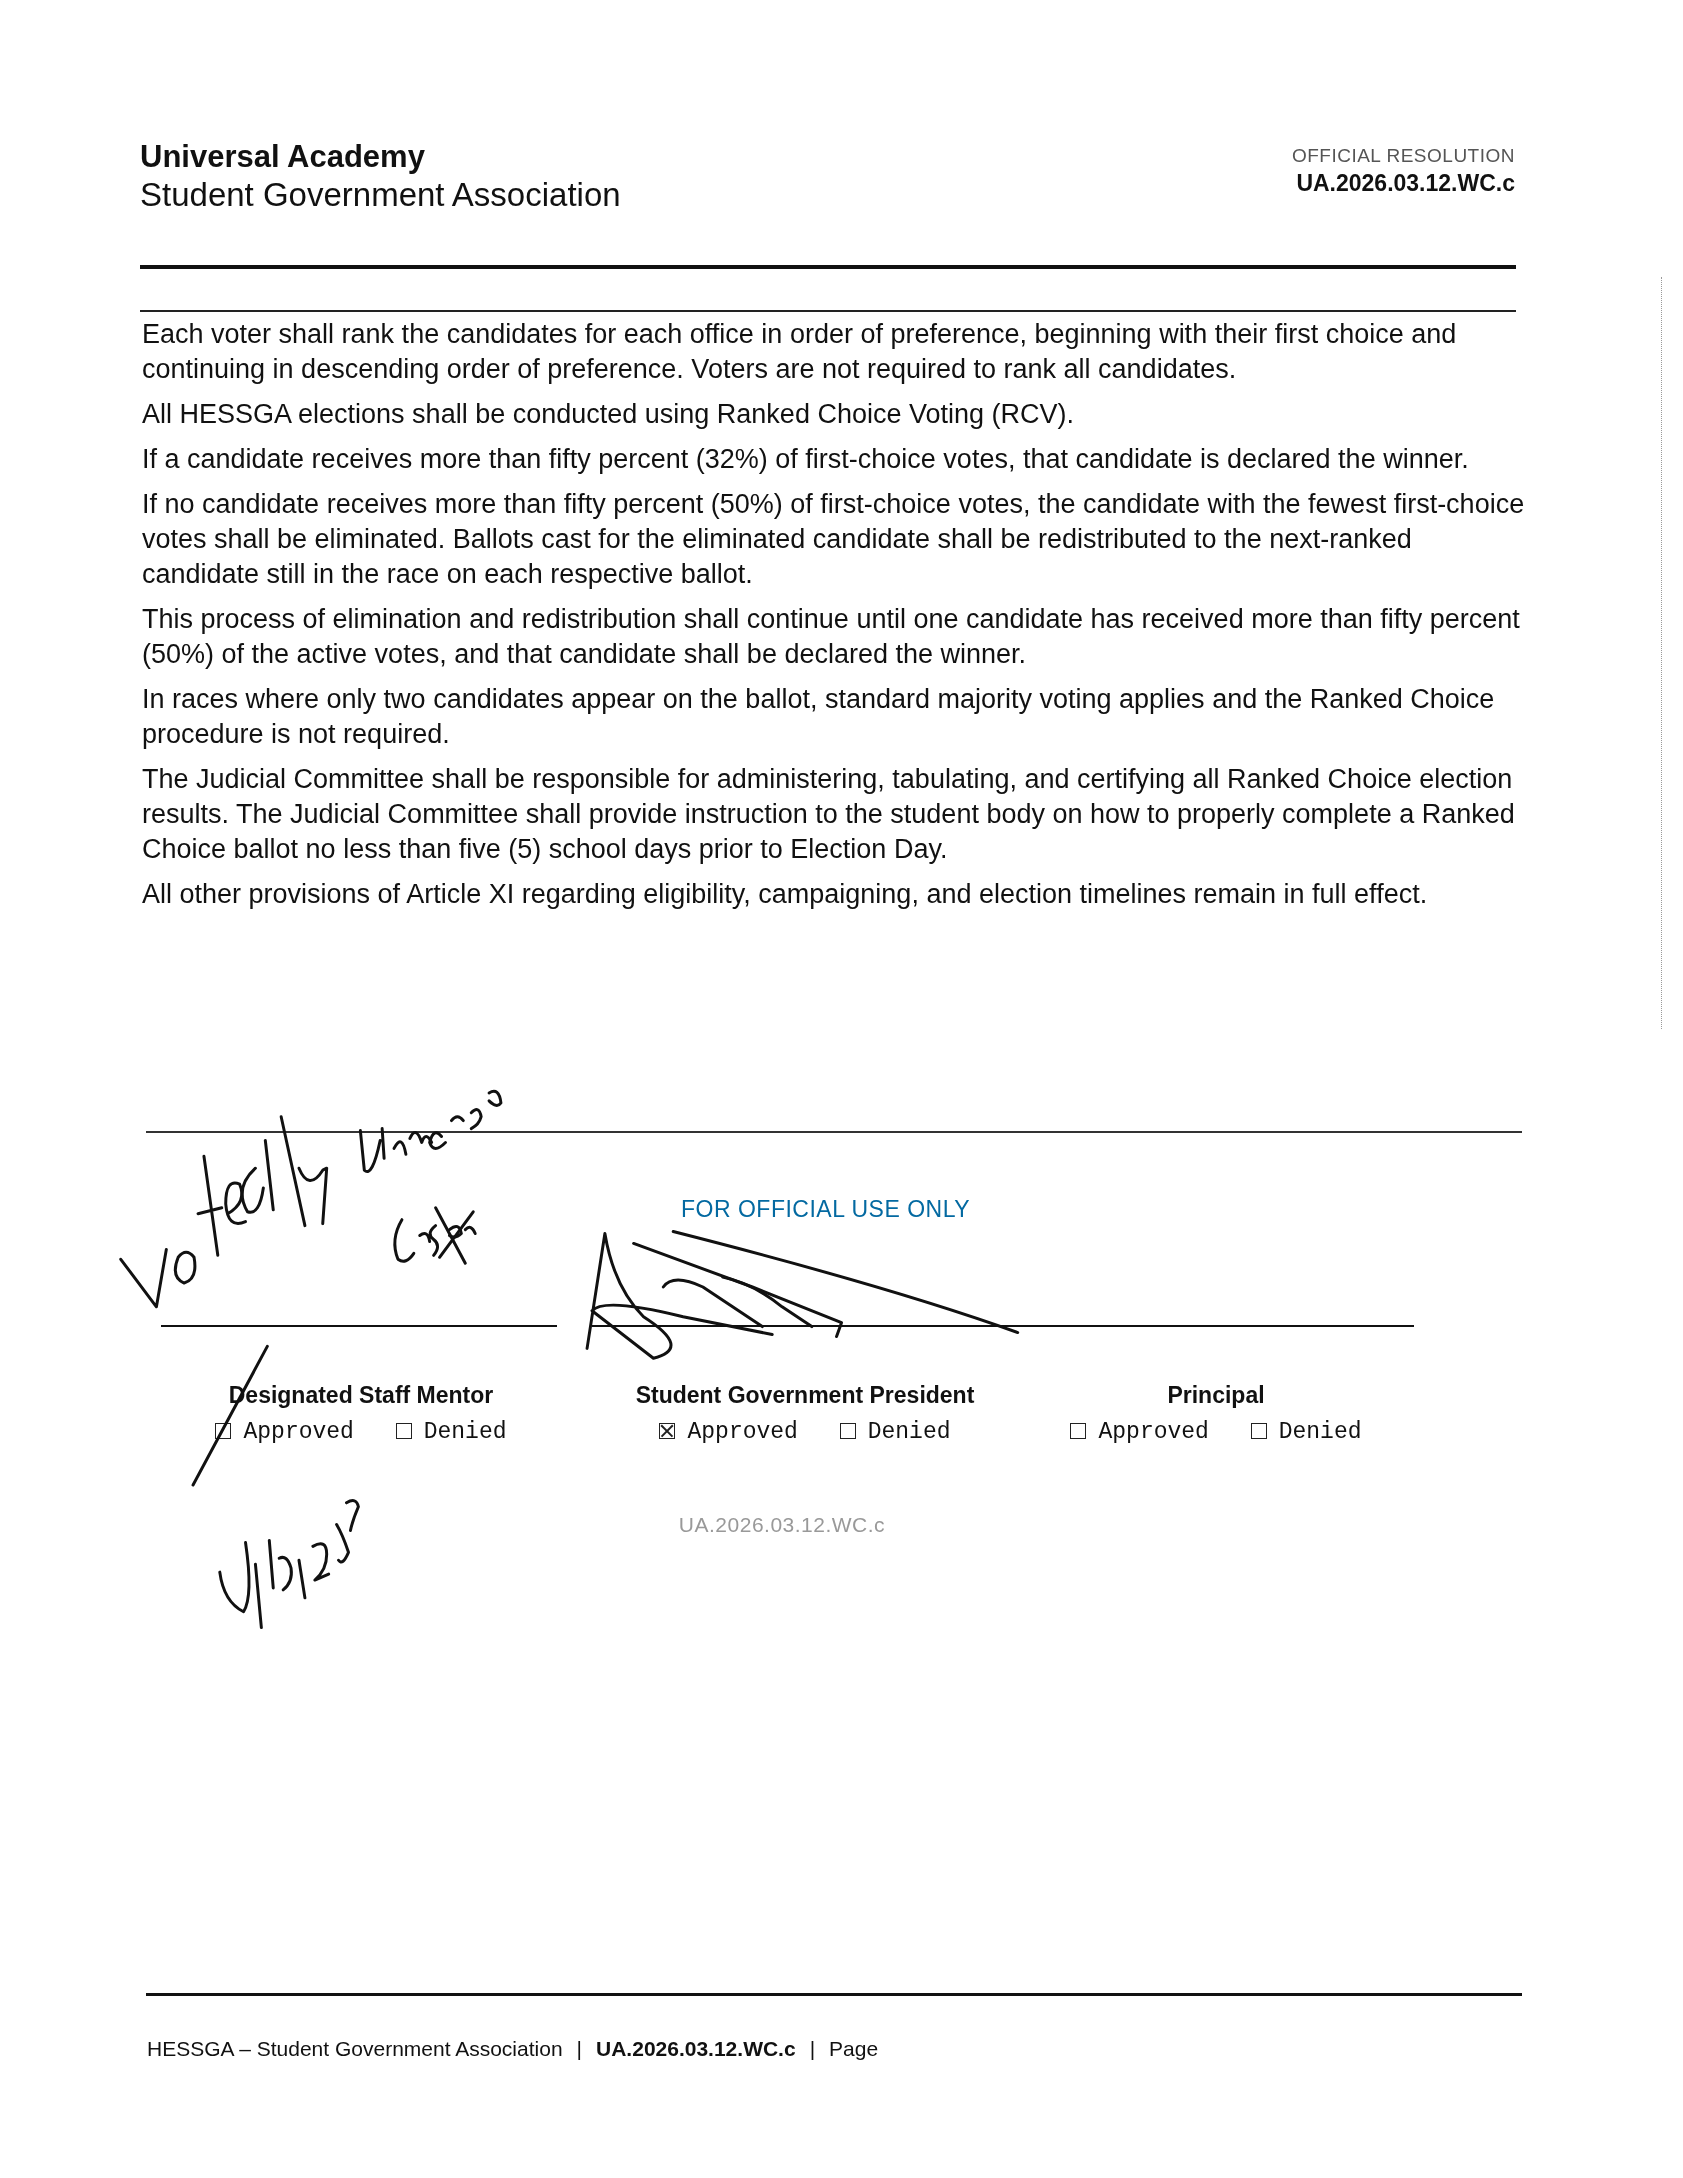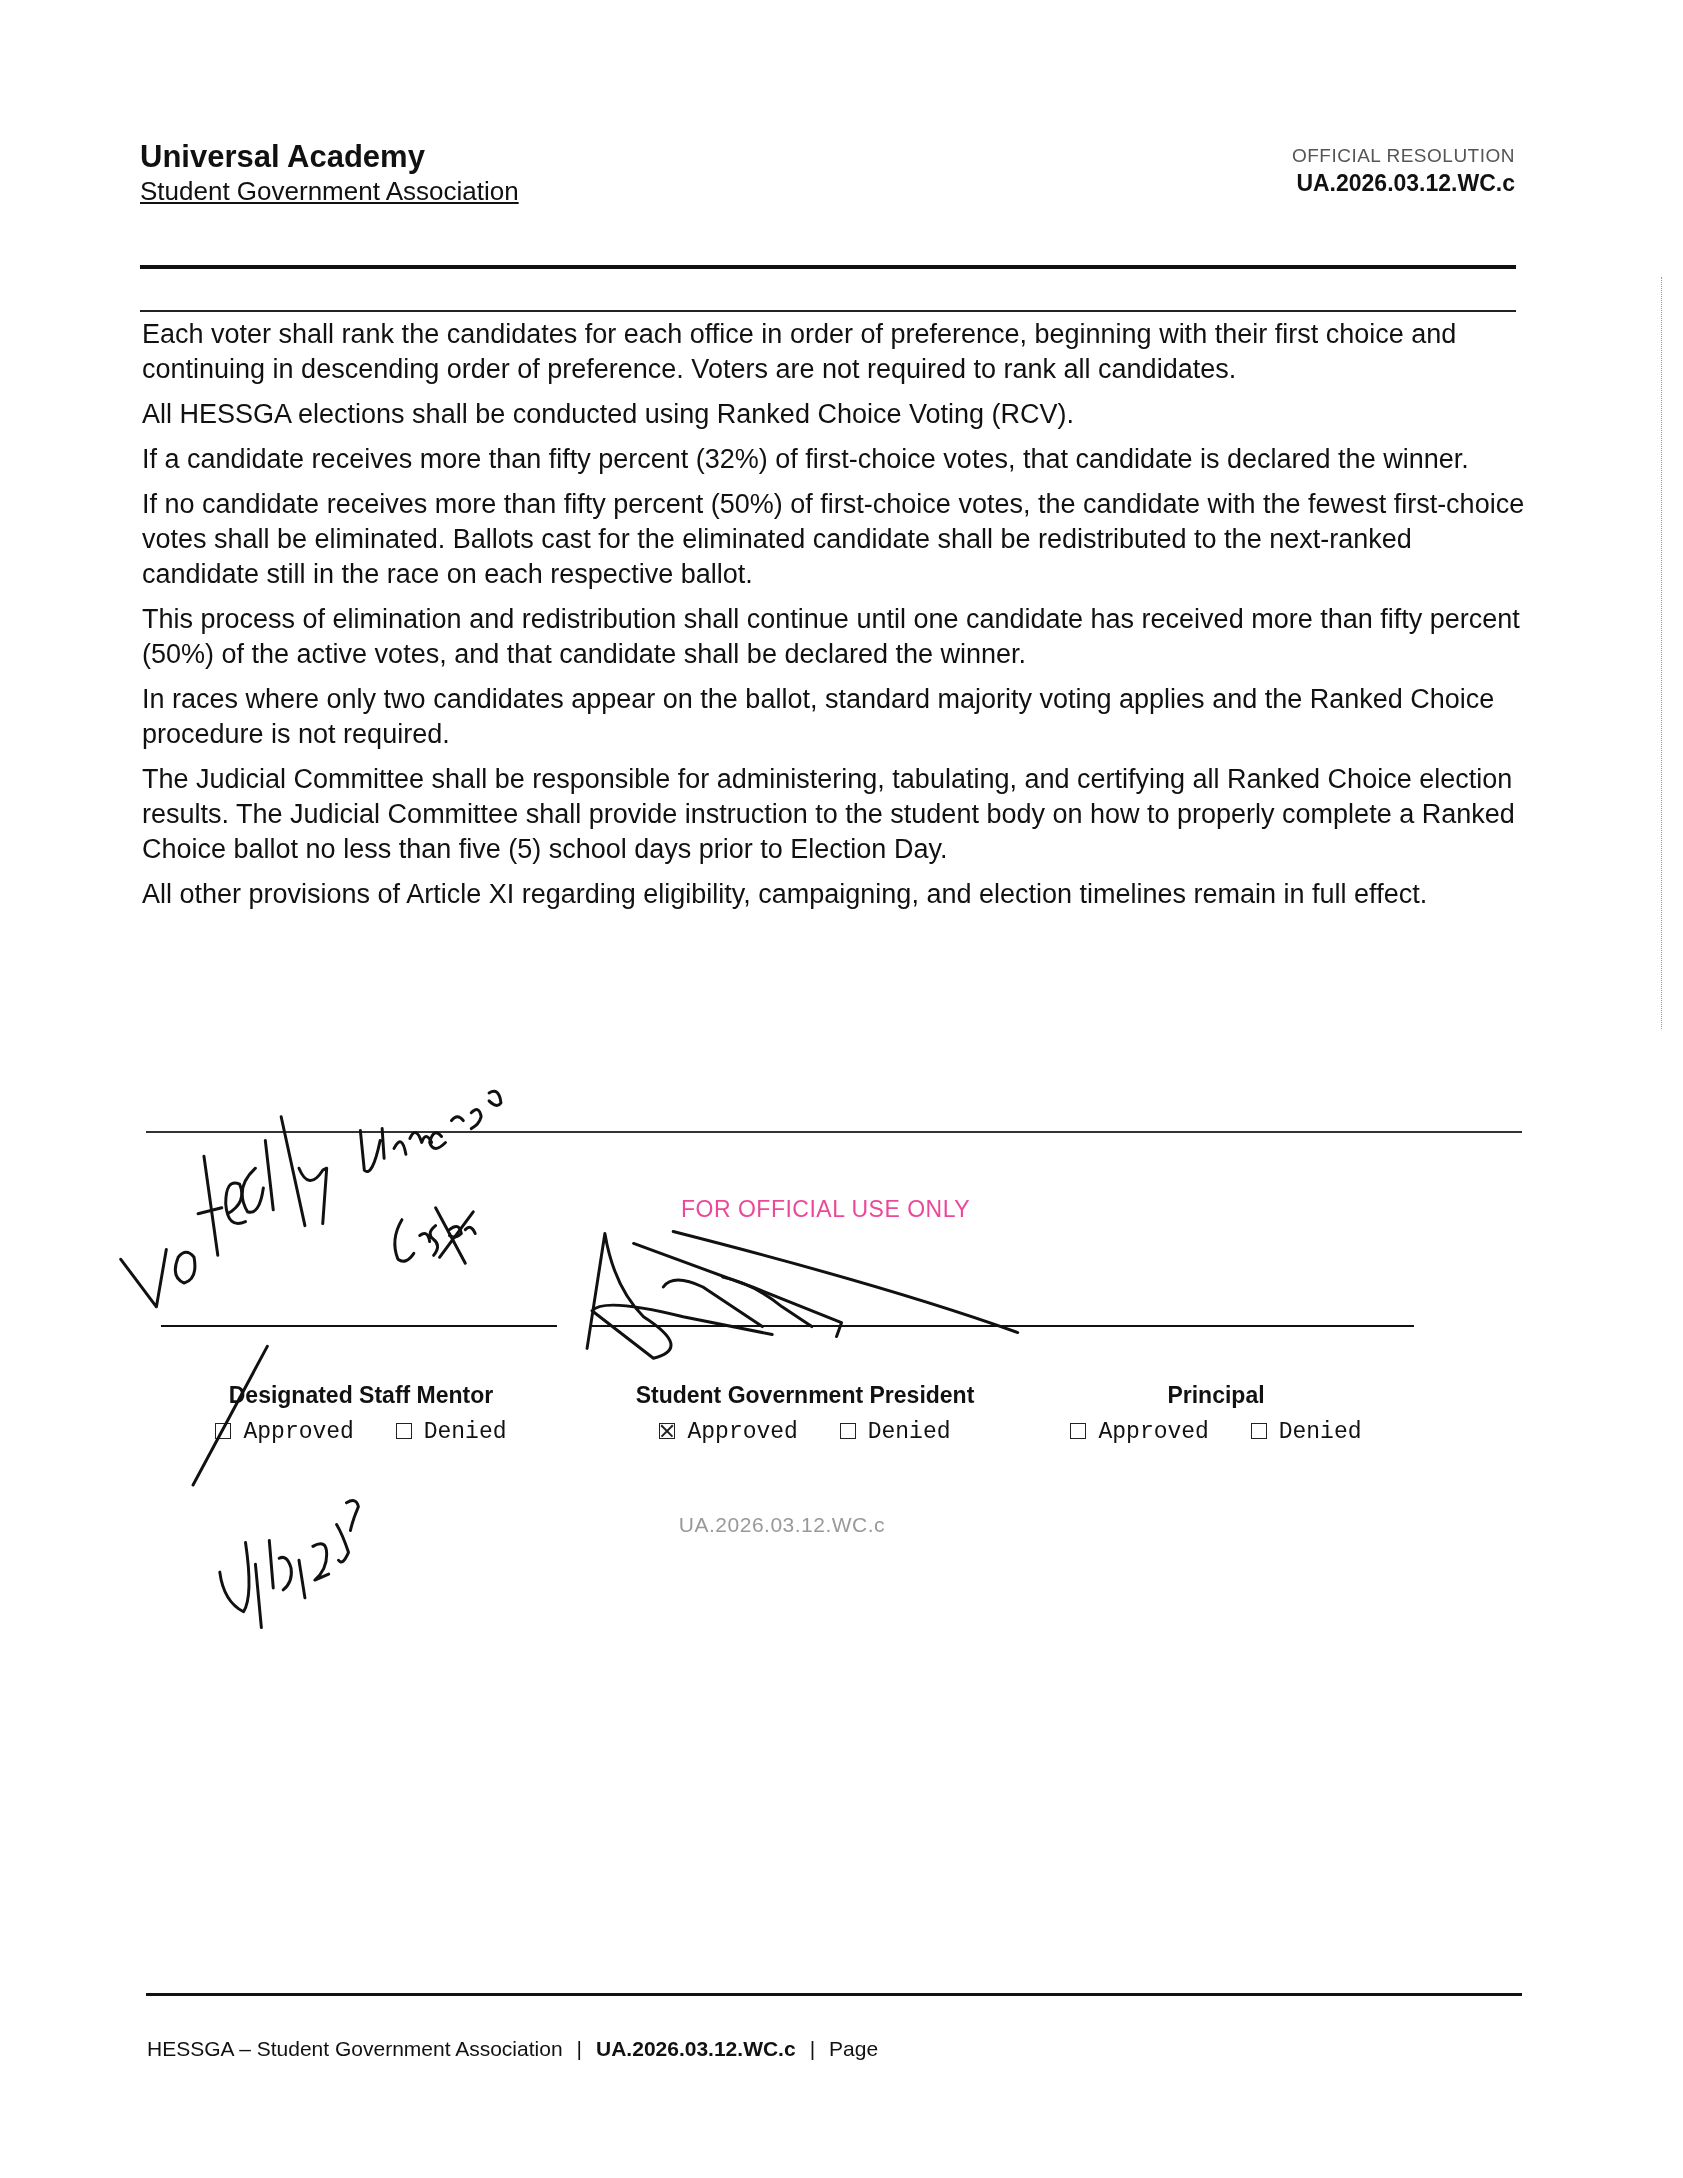--- a/index.html
+++ b/index.html
@@ -1,27 +1,27 @@
 <!DOCTYPE html>
 <html><head>
 <meta charset="utf-8">
 <style>
   html,body{margin:0;padding:0;background:#fff;}
   body{width:1683px;height:2178px;position:relative;overflow:hidden;font-family:"Liberation Sans",sans-serif;color:#111;}
   .abs{position:absolute;}
   .title{left:140px;top:139px;font-size:31px;font-weight:bold;}
-  .subtitle{left:140px;top:176px;font-size:26px;text-decoration:underline;}
+  .subtitle{left:140px;top:176px;font-size:33px;}
   .res-label{right:168px;top:145px;font-size:19px;color:#555;letter-spacing:0.5px;text-align:right;}
   .res-code{right:168px;top:170px;font-size:23px;font-weight:bold;text-align:right;}
   .rule-thick{left:140px;width:1376px;top:265px;height:4px;background:#111;}
   .rule-thin{left:140px;width:1376px;top:310px;height:2px;background:#222;}
   .body-text{left:142px;top:317px;width:1386px;font-size:27px;line-height:35px;}
   .body-text p{margin:0 0 10px 0;}
   .sig-top-rule{left:146px;width:1376px;top:1131px;height:2px;background:#333;}
-  .official{left:681px;top:1196px;font-size:23px;color:#ec4899;letter-spacing:0.5px;}
+  .official{left:681px;top:1196px;font-size:23px;color:#0369a1;letter-spacing:0.5px;}
   .sig-line{top:1325px;height:2px;background:#111;}
   .sig-block{top:1382px;width:356px;text-align:center;}
   .sig-role{font-size:23px;font-weight:bold;}
   .sig-opts{margin-top:10px;font-size:23px;font-family:Liberation Mono, monospace;}
   .box{display:inline-block;width:14px;height:14px;border:1.5px solid #222;vertical-align:-1px;margin-right:12px;position:relative;}
   .box.checked::before,.box.checked::after{content:"";position:absolute;left:-1px;top:6px;width:16px;height:1.5px;background:#222;}
   .box.checked::before{transform:rotate(45deg);} .box.checked::after{transform:rotate(-45deg);}
   .opt{margin:0 14px;}
   .center-code{left:0;width:1564px;text-align:center;top:1513px;font-size:21px;color:#999;letter-spacing:0.5px;}
   .footer-rule{left:146px;width:1376px;top:1993px;height:3px;background:#111;}

